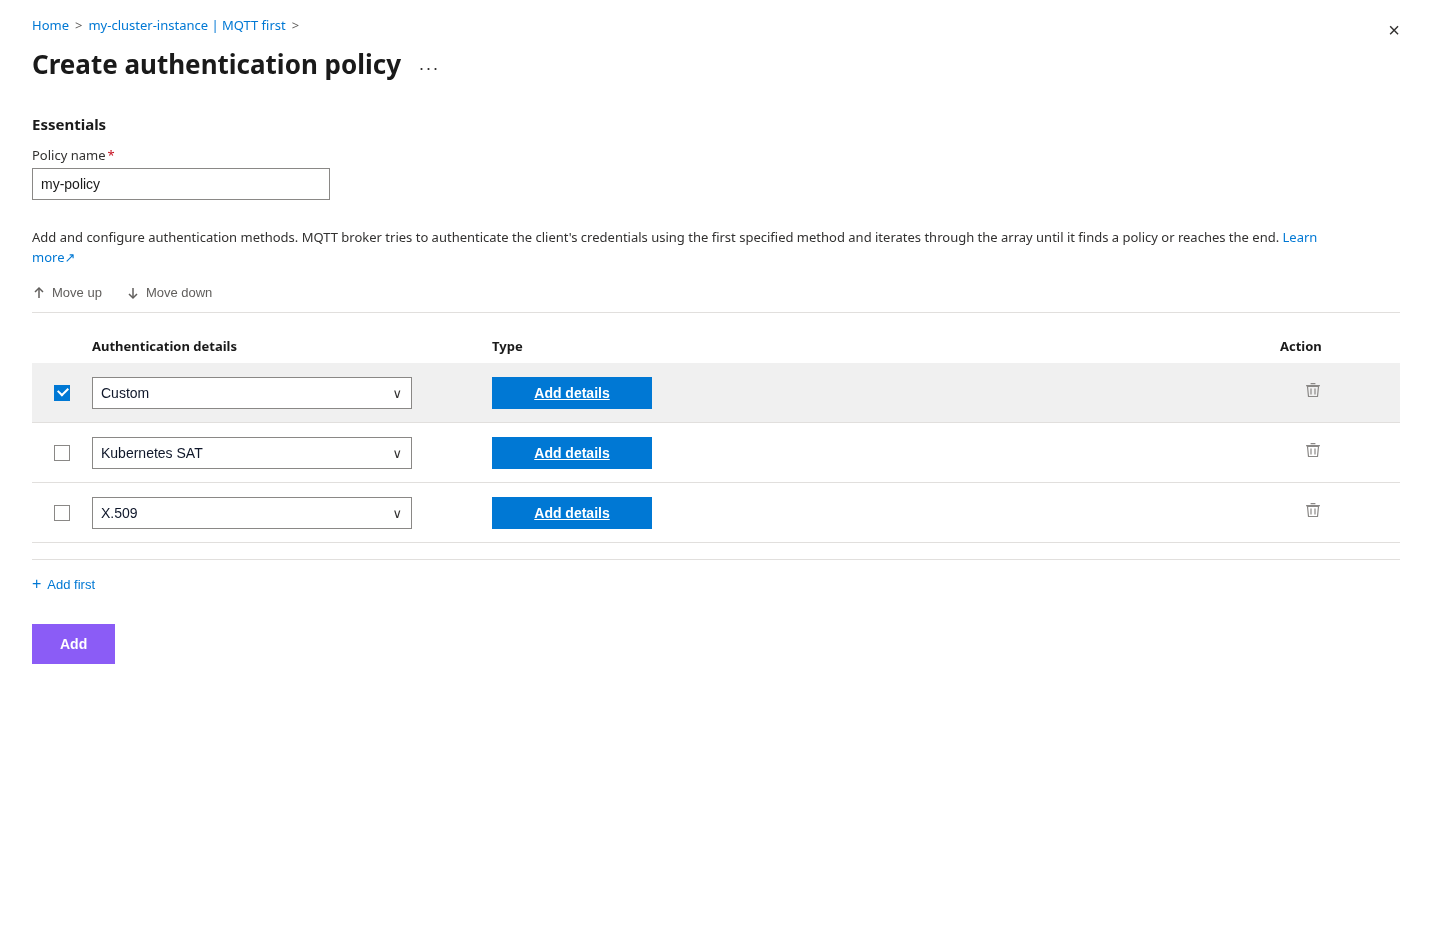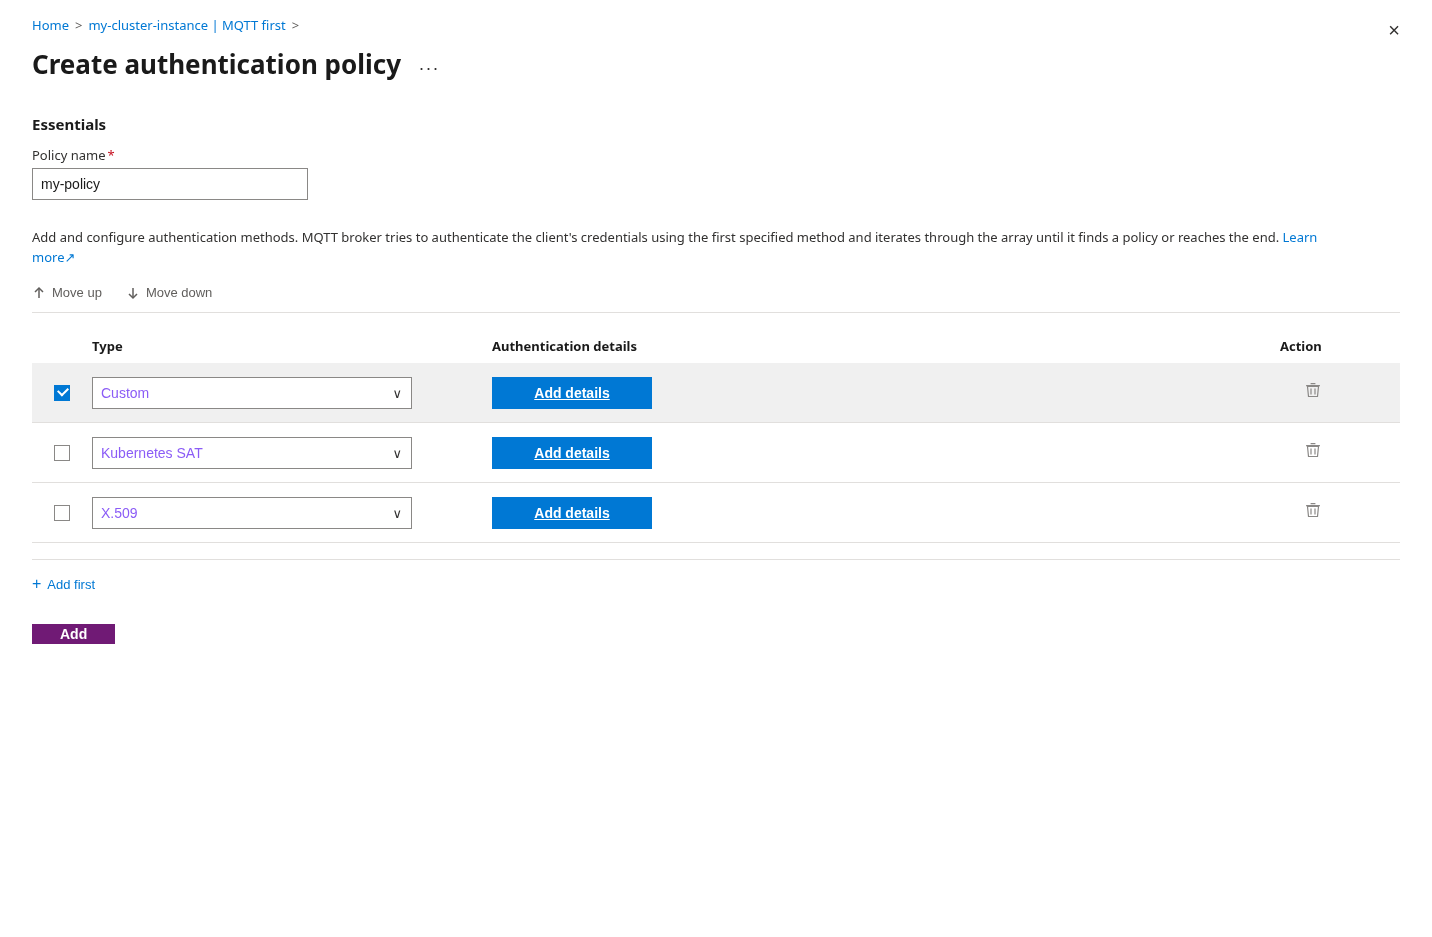--- a/index.html
+++ b/index.html
@@ -62,21 +62,21 @@
       margin-bottom: 12px;
       color: #1a1a1a;
     }
     .field-label {
       font-size: 13px;
       margin-bottom: 4px;
       color: #323130;
     }
     .required-star { color: #c50f1f; margin-left: 2px; }
     .text-input {
-      width: 276px;
+      width: 298px;
       height: 32px;
       border: 1px solid #8a8886;
       padding: 0 8px;
       font-size: 14px;
       outline: none;
       color: #1a1a1a;
     }
     .auth-methods-section { margin-top: 28px; }
     .auth-methods-desc {
       font-size: 13px;
@@ -167,21 +167,21 @@
       width: 320px;
       height: 32px;
       border: 1px solid #8a8886;
       background: #fff;
       padding: 0 8px;
       font-size: 14px;
       cursor: pointer;
       appearance: none;
       -webkit-appearance: none;
       position: relative;
-      color: #8b5cf6;
+      color: #0f172a;
     }
     .select-wrapper {
       position: relative;
       display: inline-block;
       width: 320px;
     }
     .select-wrapper::after {
       content: '∨';
       position: absolute;
       right: 10px;
@@ -229,24 +229,24 @@
       align-items: center;
       gap: 6px;
       background: none;
       border: none;
       cursor: pointer;
       color: #0078d4;
       font-size: 13px;
       padding: 4px 0;
     }
     .add-btn {
-      background: #701a75;
+      background: #8b5cf6;
       color: #fff;
       border: none;
-      height: 20px;
+      height: 40px;
       padding: 0 28px;
       font-size: 14px;
       font-weight: 600;
       cursor: pointer;
       margin-top: 28px;
       display: block;
     }
     .divider-row {
       border-bottom: 1px solid #e1dfdd;
     }
@@ -298,22 +298,22 @@
           <polyline points="3,8 7,12 11,8"></polyline>
         </svg>
         <span>Move down</span>
       </button>
     </div>
 
     <div class="table-container">
 
       <div class="table-header">
         <div></div>
+        <div>Authentication details</div>
         <div>Type</div>
-        <div>Authentication details</div>
         <div>Action</div>
       </div>
 
       <div class="table-row selected divider-row">
         <div class="checkbox-cell">
           <input type="checkbox" class="checkbox" checked="" style="">
         </div>
         <div class="type-cell">
           <div class="select-wrapper">
             <select class="type-select">

